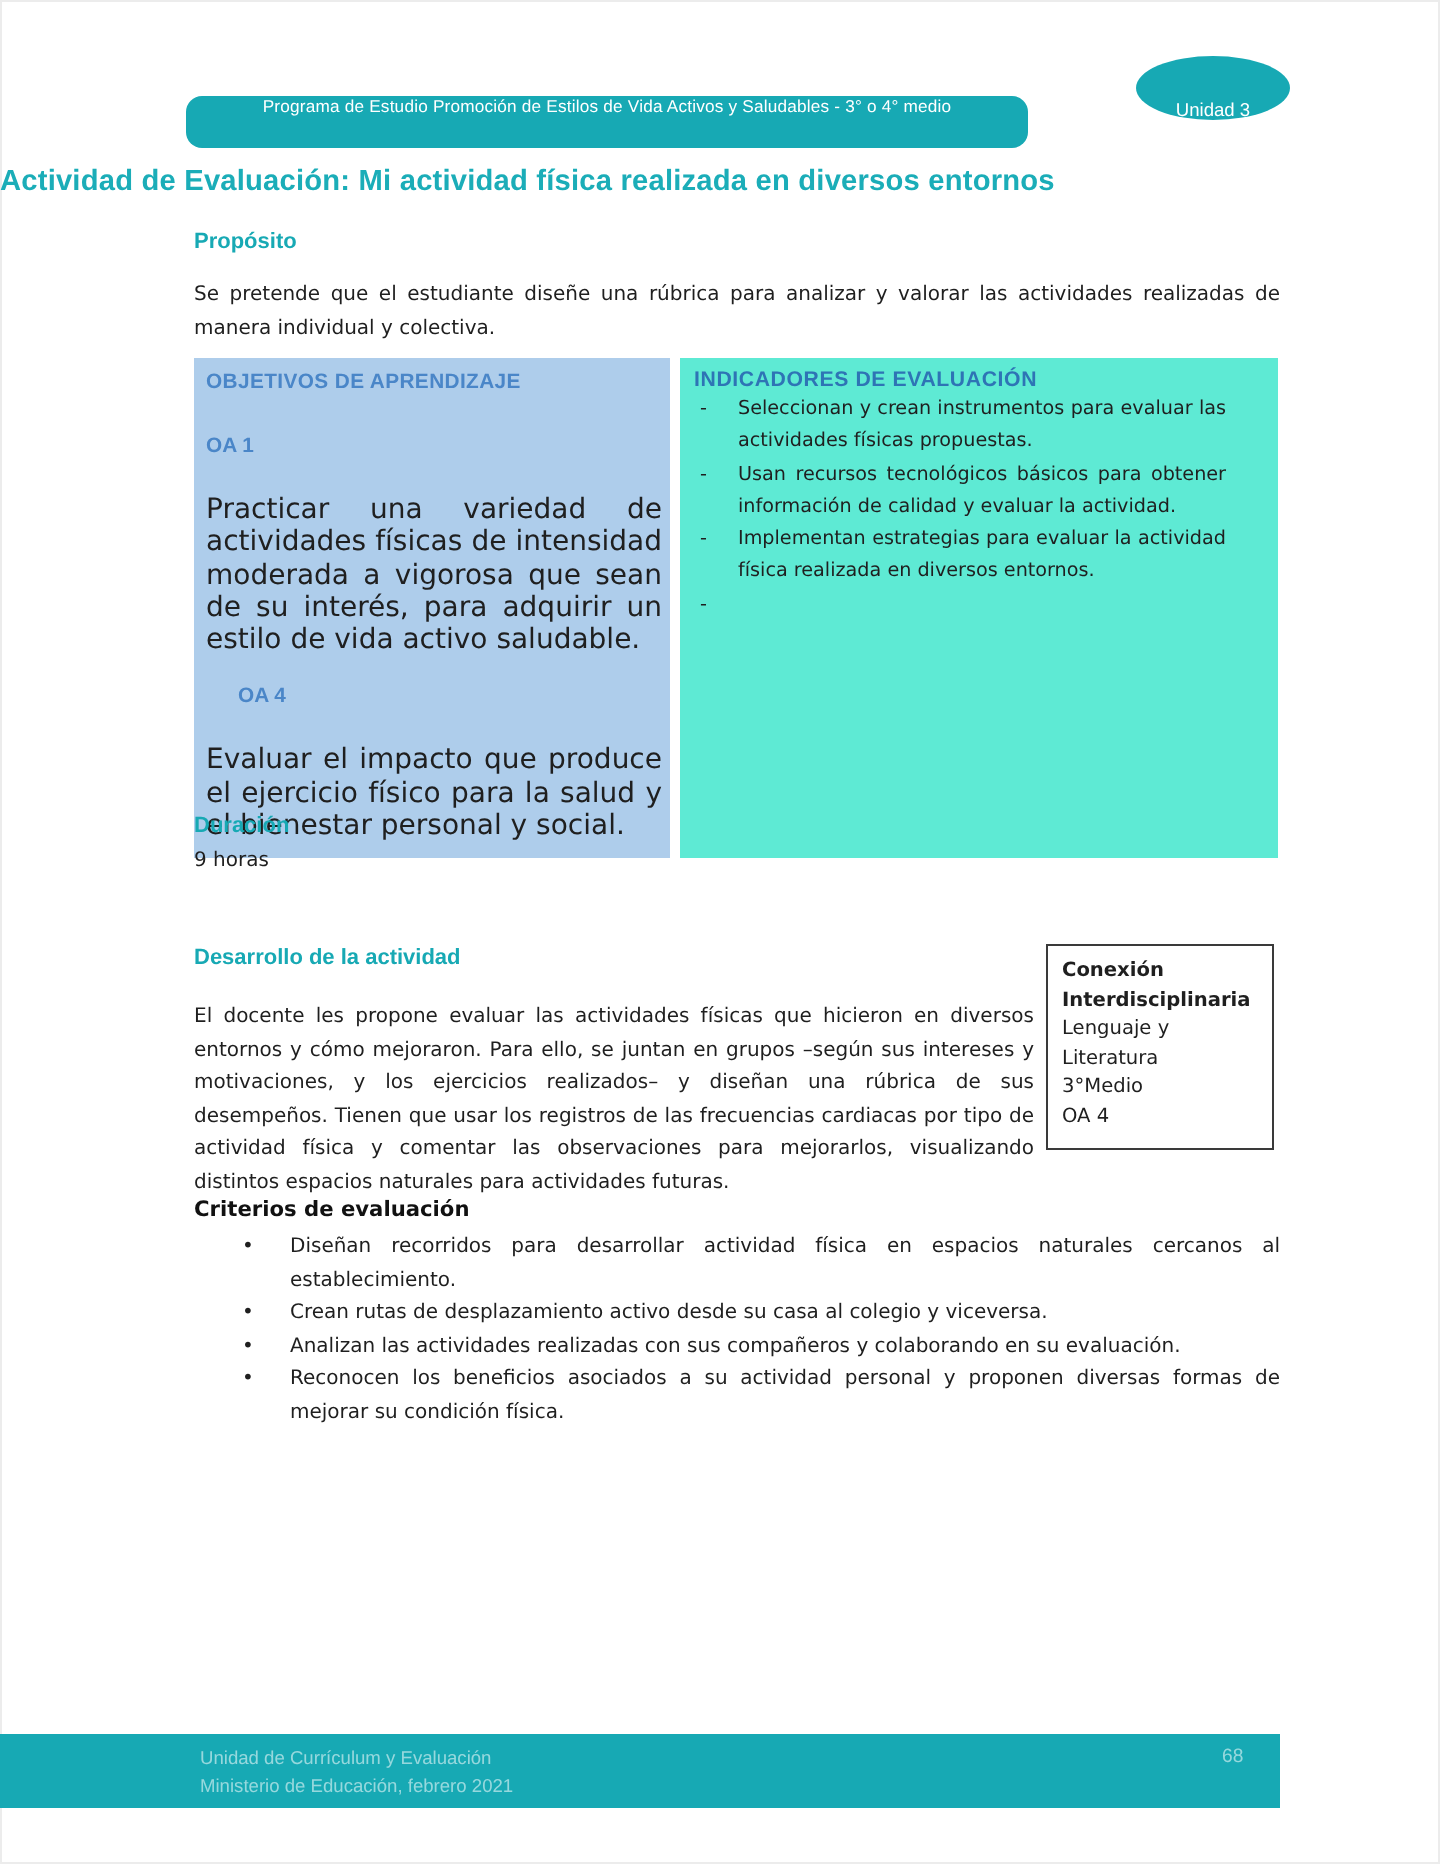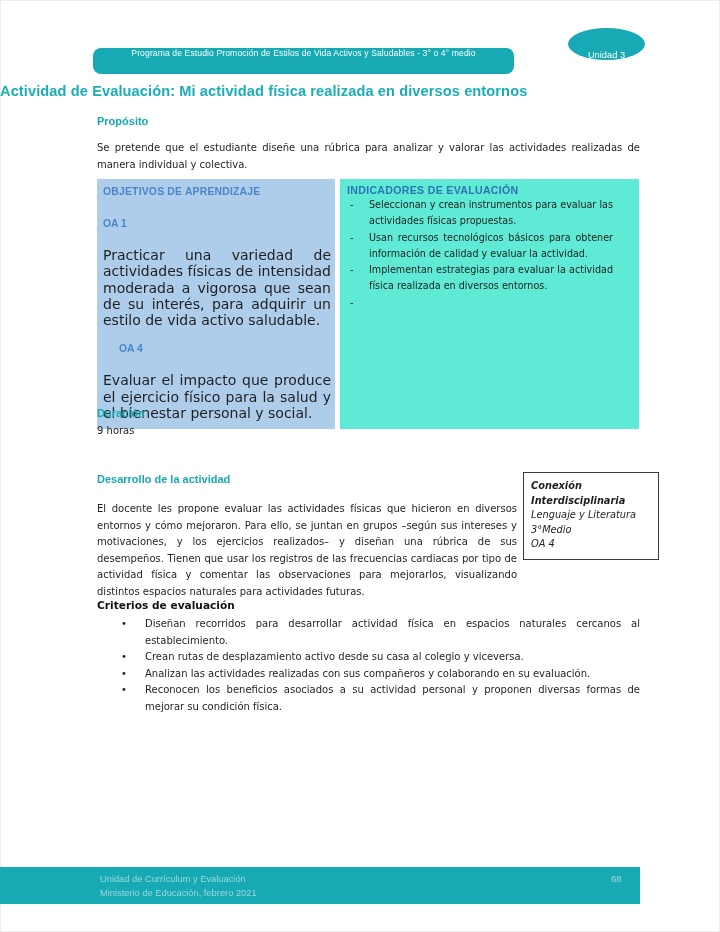--- a/index.html
+++ b/index.html
@@ -58,23 +58,23 @@
   .oa-text{font-size:14px;line-height:16.3px;text-align:justify;margin-top:18px;}
   .ind-col-h{
     color:#2E74B5;font-family:"Liberation Sans",sans-serif;
     font-size:10.6px;font-weight:700;letter-spacing:.3px;margin:2px 0 1px 4px;
   }
   .ind-item{display:flex;}
   .ind-dash{flex:0 0 26px;box-sizing:border-box;padding-left:7px;font-size:9.6px;line-height:16.3px;color:#1f1f1f;}
   .ind-text{flex:1;font-size:9.6px;line-height:16.3px;text-align:justify;}
   
   .conexion-box{
-    position:absolute;left:523px;top:472px;width:136px;box-sizing:border-box;
+    position:absolute;left:523px;top:472px;width:114px;box-sizing:border-box;
     border:1.5px solid #3a3a3a;padding:6px 6px 7px 7px;background:#fff;
-    font-size:9.8px;line-height:14.6px;font-style:italic;
+    font-size:9.8px;line-height:14.6px;
   }
   .conexion-title{font-weight:700;}
   
   .criterios-h{
     position:absolute;left:97px;top:599px;font-size:10.6px;font-weight:700;color:#111;
   }
   .criterios-list{position:absolute;left:97px;top:616px;width:543px;}
   .crit-item{display:flex;}
   .crit-bullet{flex:0 0 48px;box-sizing:border-box;padding-left:24px;font-size:10px;line-height:16.5px;}
   .crit-text{flex:1;font-size:10px;line-height:16.5px;text-align:justify;}

